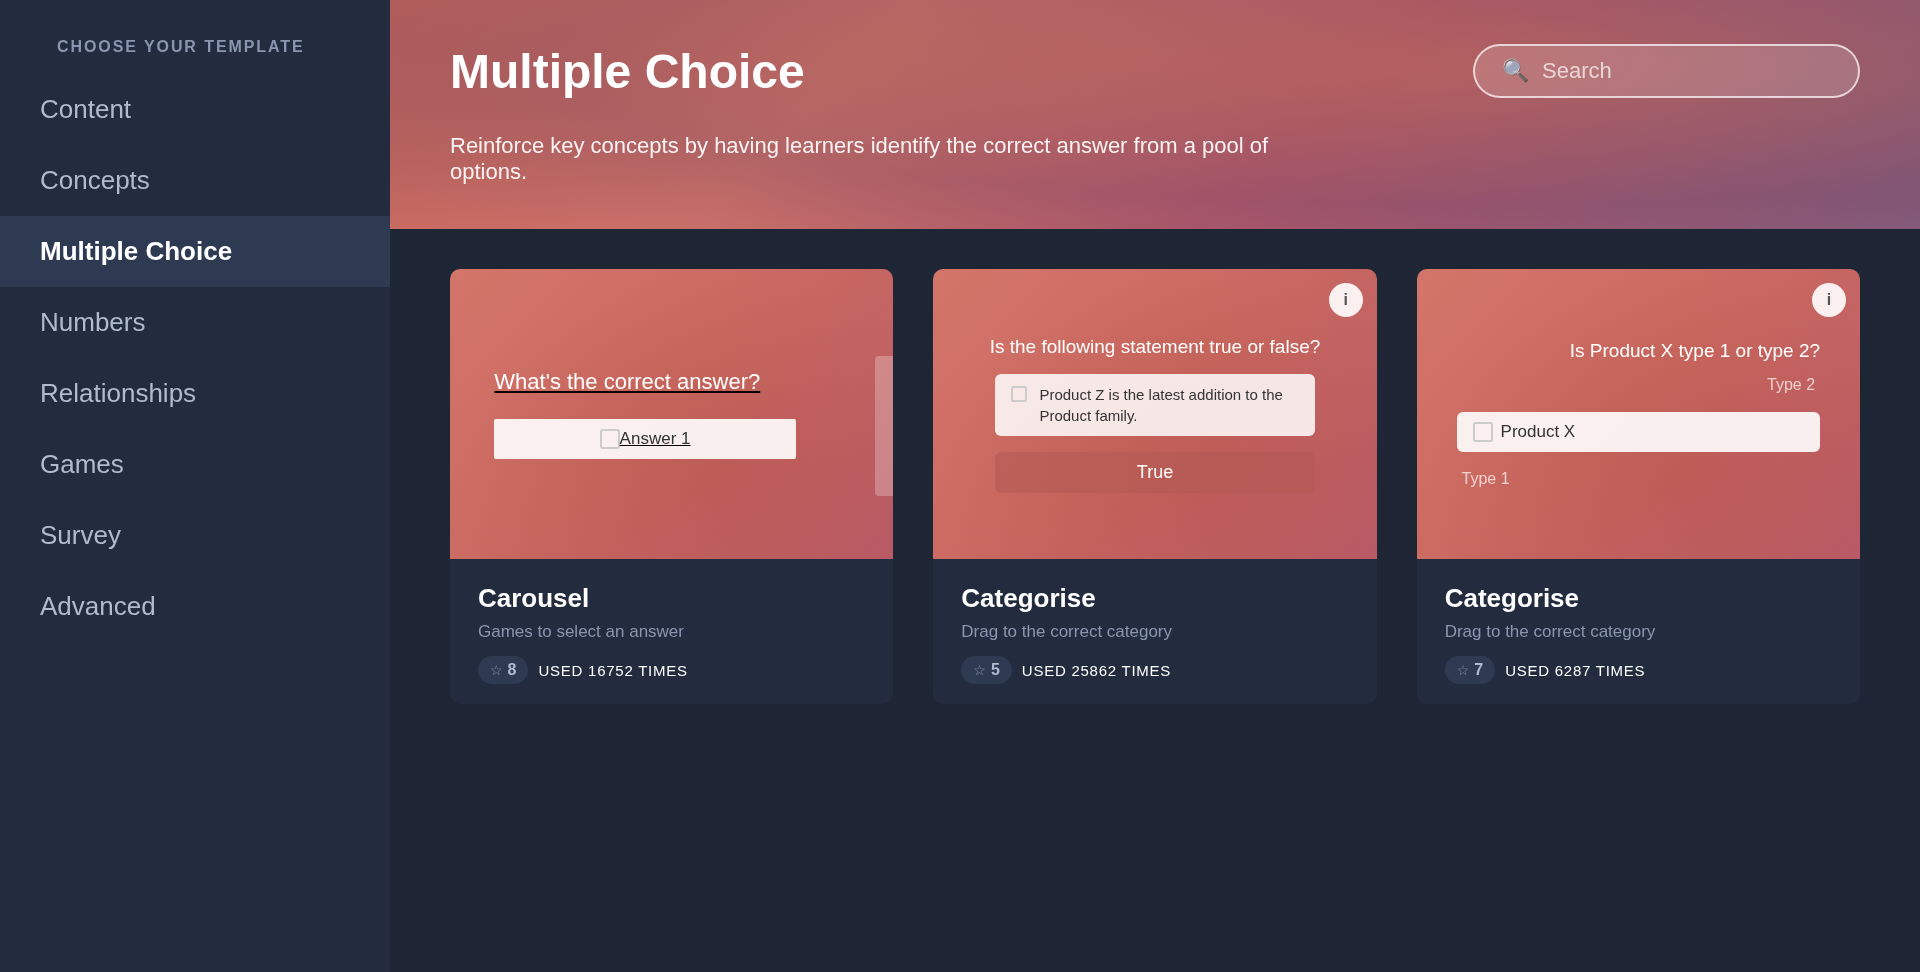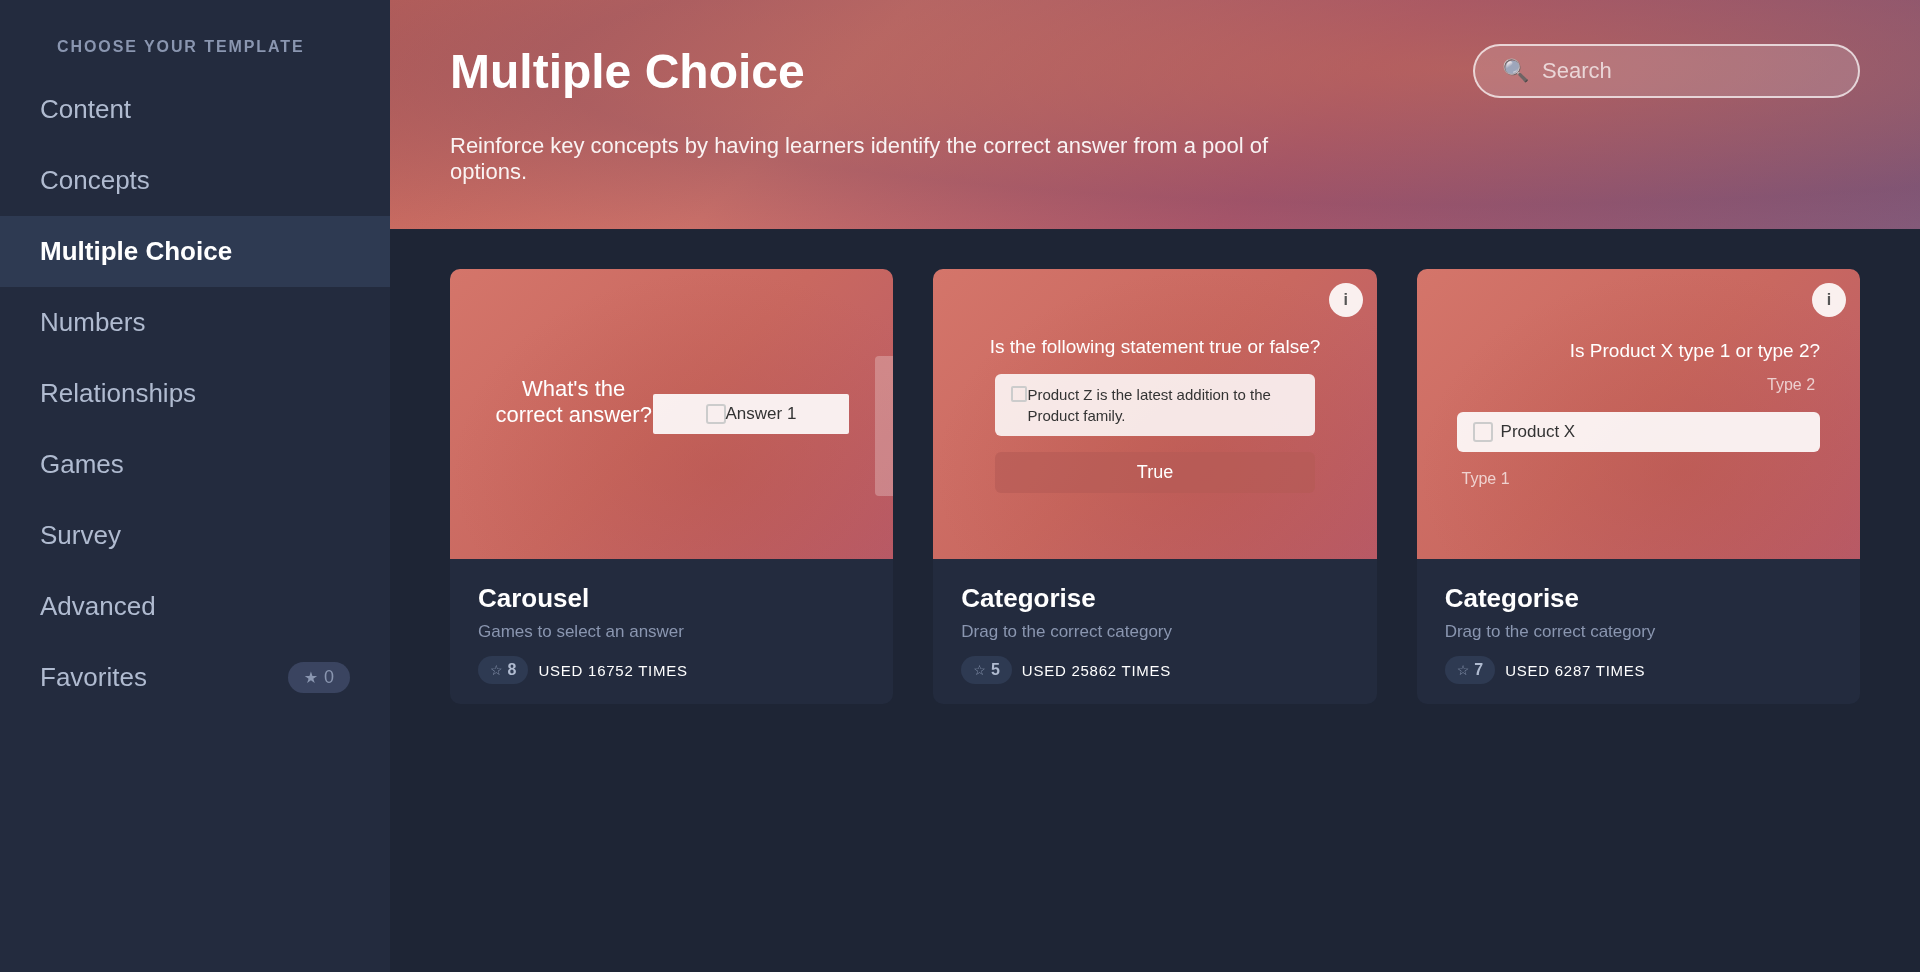--- a/index.html
+++ b/index.html
@@ -232,26 +232,27 @@
     .used-text {
       color: #ffffff;
       font-size: 15px;
       letter-spacing: 0.05em;
       text-transform: uppercase;
     }
 
     
     .preview-carousel {
       display: flex;
-      flex-direction: row;
-      align-items: center;
+      flex-direction: column;
+      align-items: flex-start;
       justify-content: center;
       width: 80%;
       z-index: 1;
       position: relative;
+      text-decoration: underline;
     }
     .preview-question {
       color: #fff;
       font-size: 22px;
       text-align: center;
       margin-bottom: 24px;
       font-weight: 500;
     }
     .preview-answer-box {
       background: rgba(255,255,255,0.9);
@@ -300,21 +301,21 @@
       text-align: center;
       margin-bottom: 16px;
     }
     .preview-stmt-box {
       background: rgba(255,255,255,0.85);
       border-radius: 6px;
       padding: 10px 16px;
       width: 90%;
       display: flex;
       align-items: flex-start;
-      gap: 0;
+      gap: 12px;
       margin-bottom: 16px;
     }
     .preview-stmt-checkbox {
       width: 16px;
       height: 16px;
       border: 2px solid #ccc;
       border-radius: 2px;
       flex-shrink: 0;
       margin-top: 2px;
     }
@@ -406,27 +407,20 @@
   </div>
 
   <div class="sidebar-item">
     <span>Survey</span>
   </div>
 
   <div class="sidebar-item">
     <span>Advanced</span>
   </div>
 
-  <div class="sidebar-item-favorites">
-    <span>Favorites</span>
-    <div class="favorites-badge">
-      <span class="star-icon">★</span>
-      <span>0</span>
-    </div>
-  </div>
 </div>
 
 <div class="main">
 
   <div class="header-banner">
     <div class="header-top">
       <div>
         <h1 class="header-title">Multiple Choice</h1>
       </div>
       <div class="search-box">

